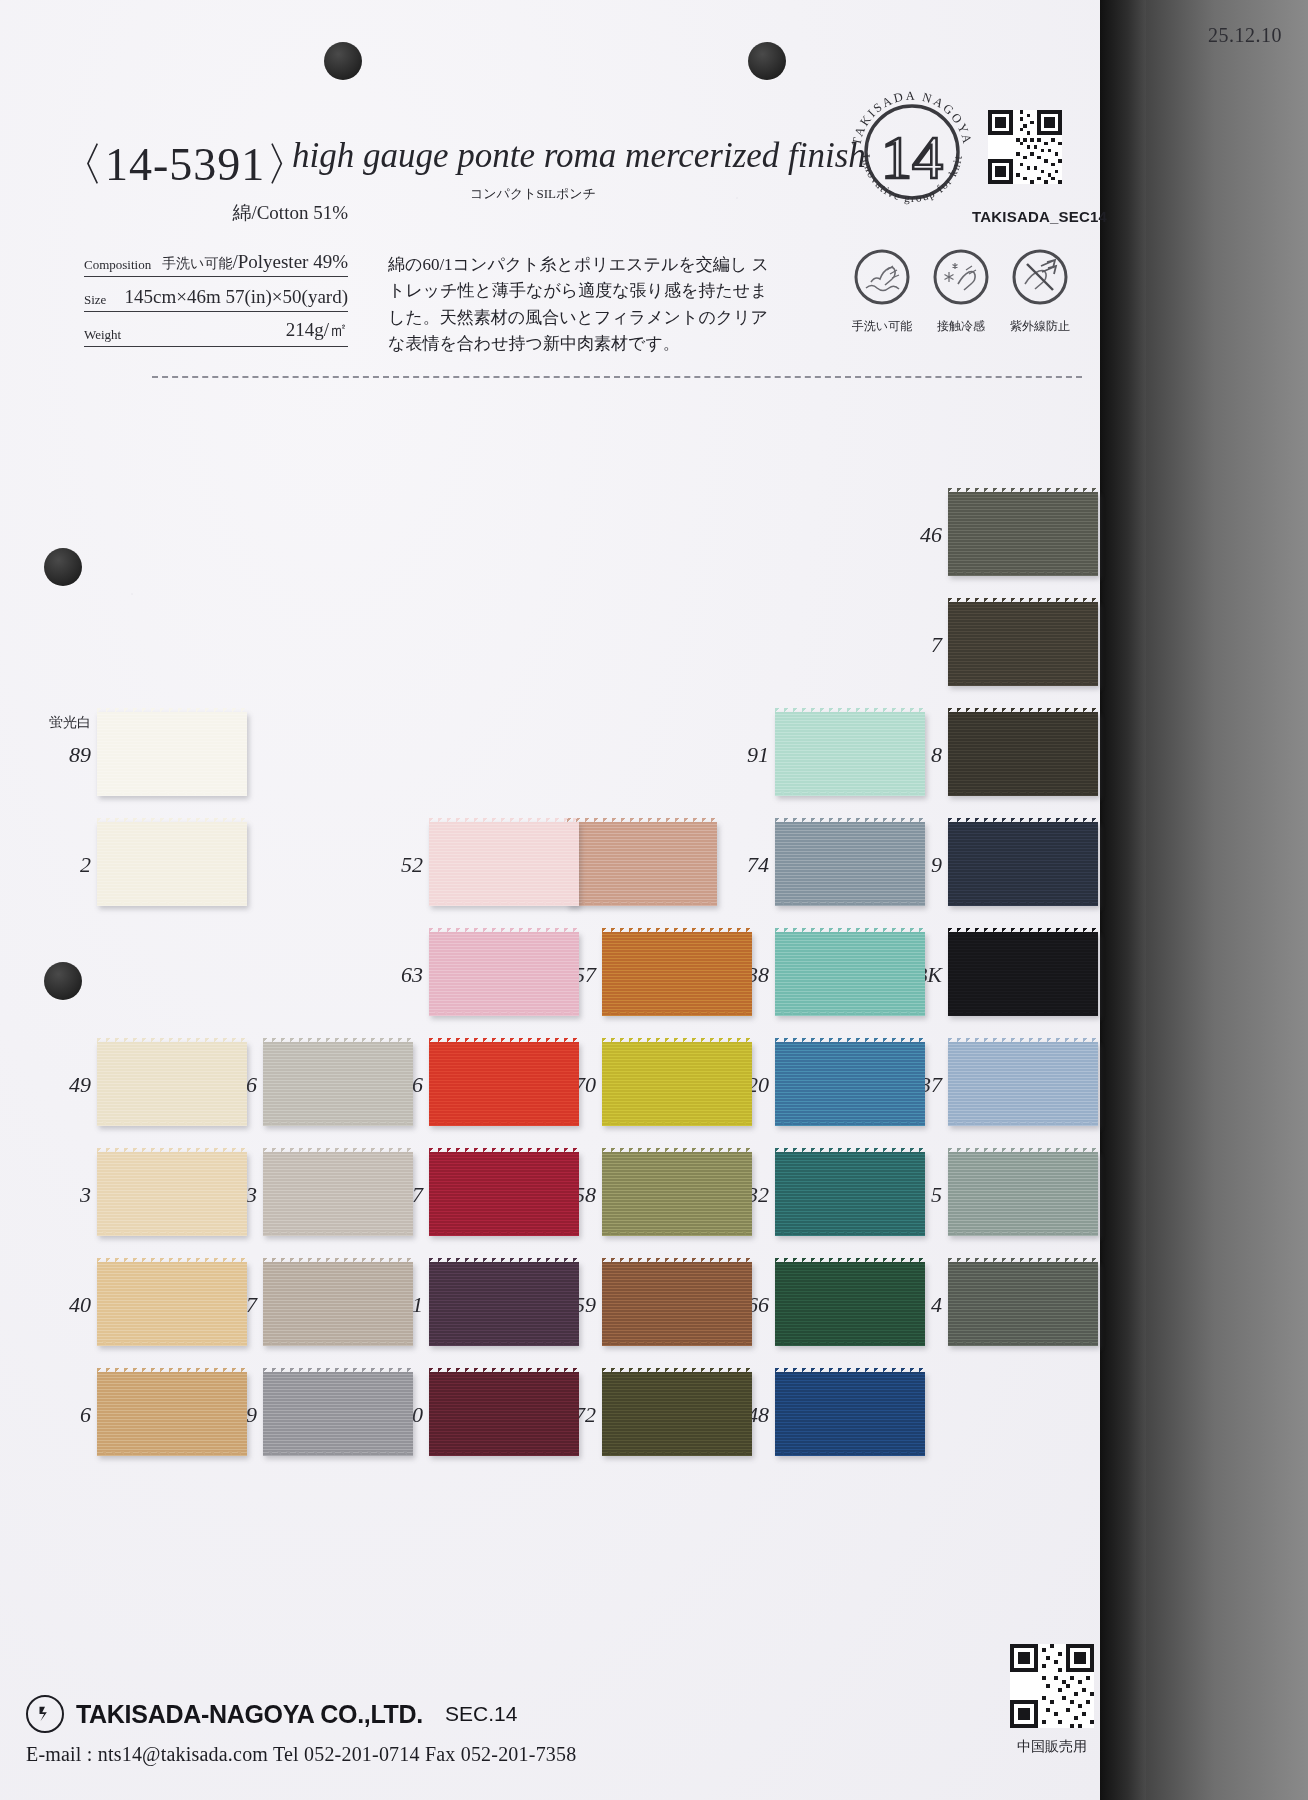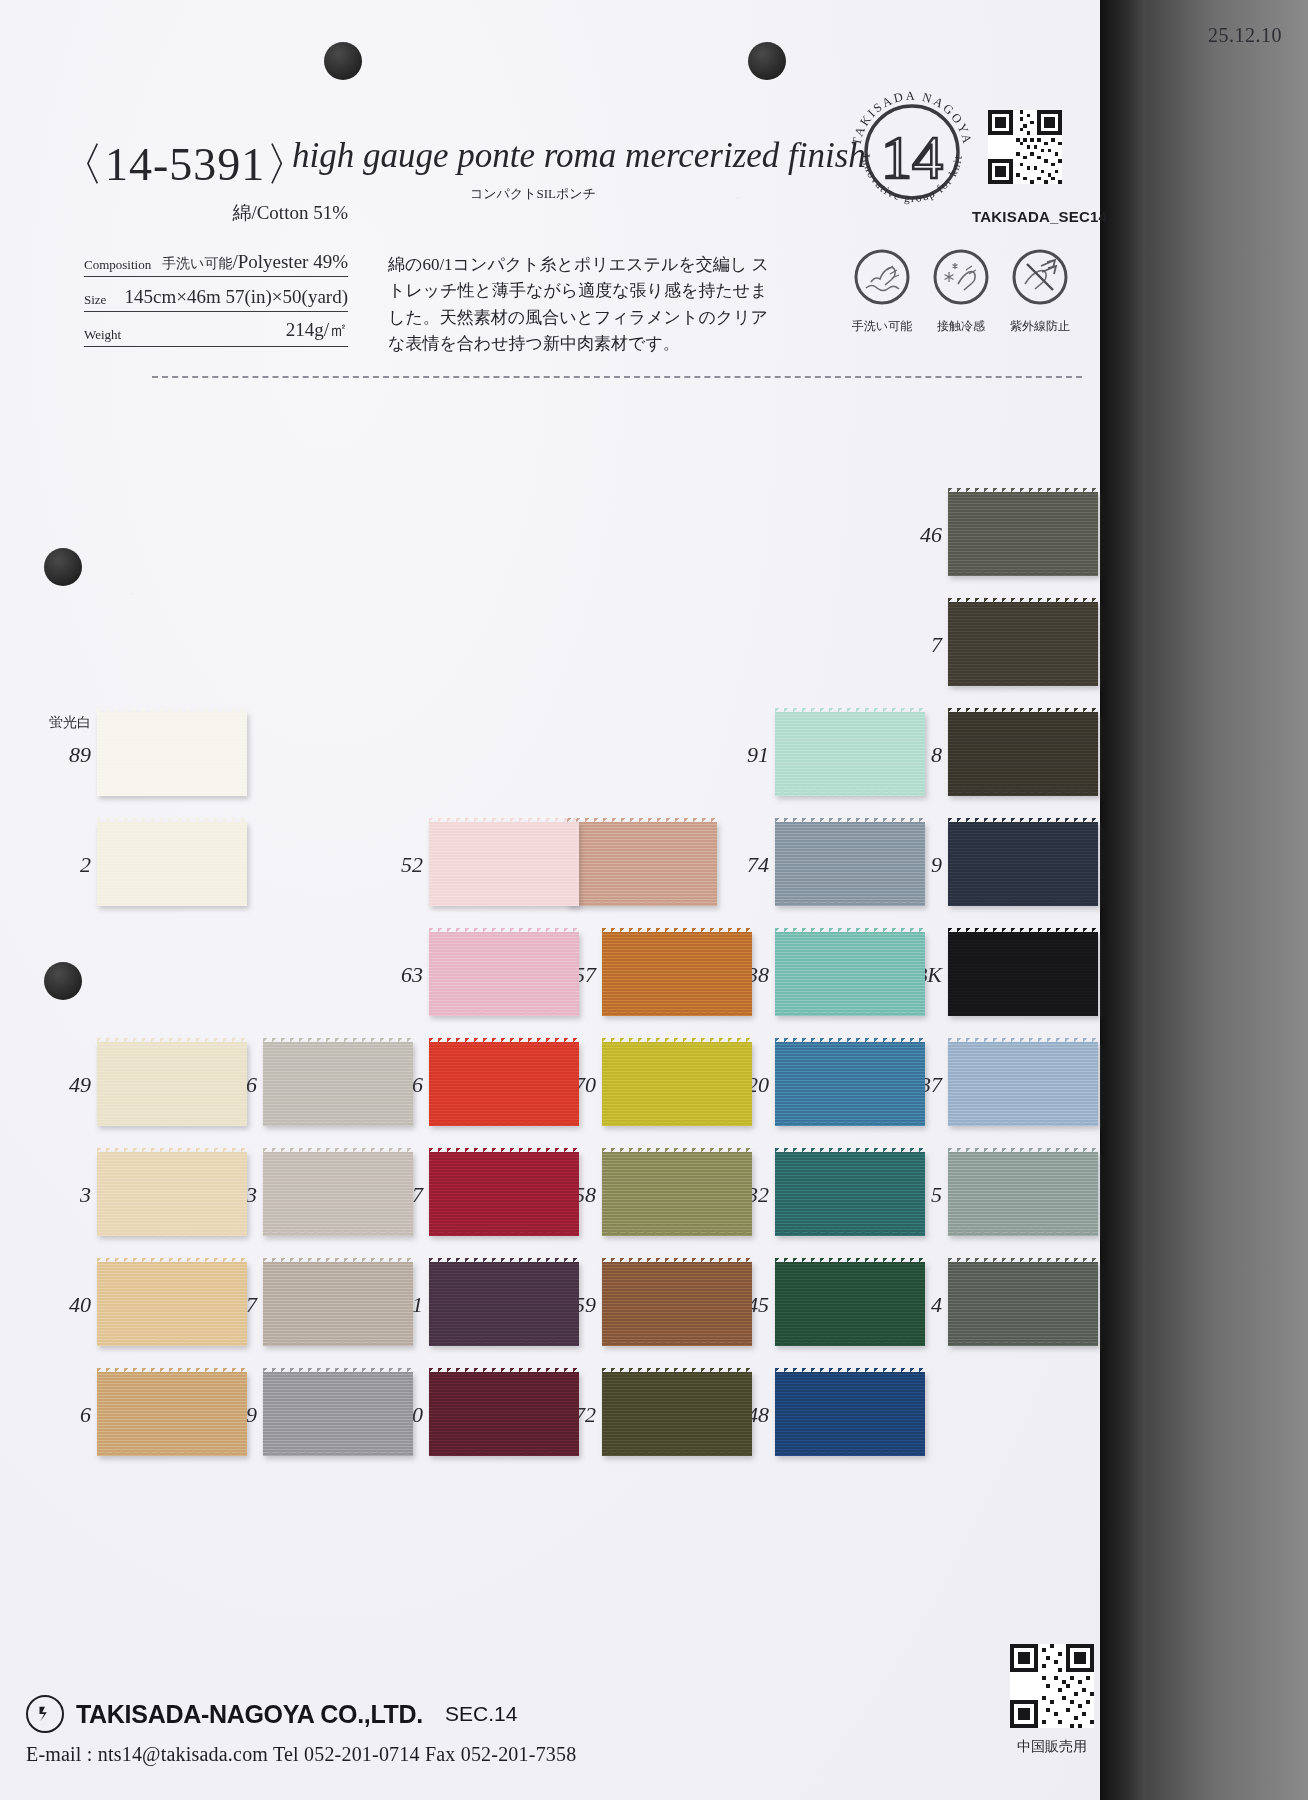--- a/index.html
+++ b/index.html
@@ -366,21 +366,21 @@
       </div>
       <div class="sw" style="left: 97px; top: 1152px;">
         <div class="num">3</div>
         <div class="chip" style="background: rgb(234, 216, 184); --c: #ead8b8;"></div>
       </div>
       <div class="sw" style="left: 948px; top: 1262px;">
         <div class="num">4</div>
         <div class="chip" style="background: rgb(91, 97, 89); --c: #5b6159;"></div>
       </div>
       <div class="sw" style="left: 775px; top: 1262px;">
-        <div class="num">45</div>
+        <div class="num">66</div>
         <div class="chip" style="background: rgb(39, 80, 58); --c: #27503a;"></div>
       </div>
       <div class="sw" style="left: 602px; top: 1262px;">
         <div class="num">59</div>
         <div class="chip" style="background: rgb(138, 90, 61); --c: #8a5a3d;"></div>
       </div>
       <div class="sw" style="left: 429px; top: 1262px;">
         <div class="num">71</div>
         <div class="chip" style="background: rgb(75, 52, 71); --c: #4b3447;"></div>
       </div>

